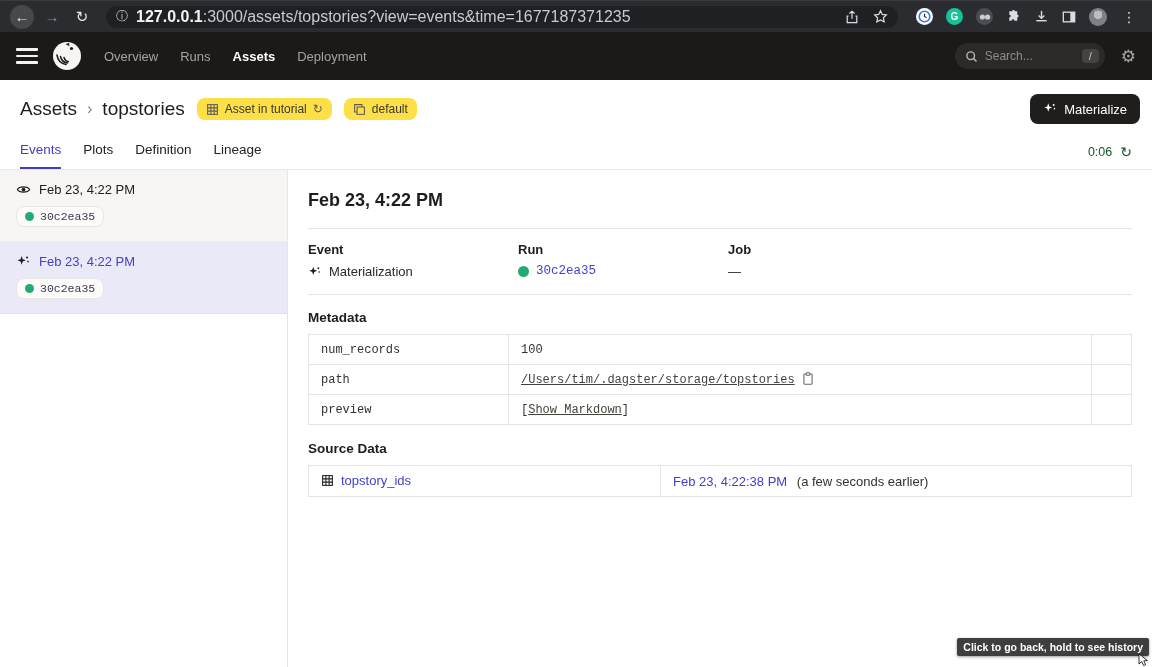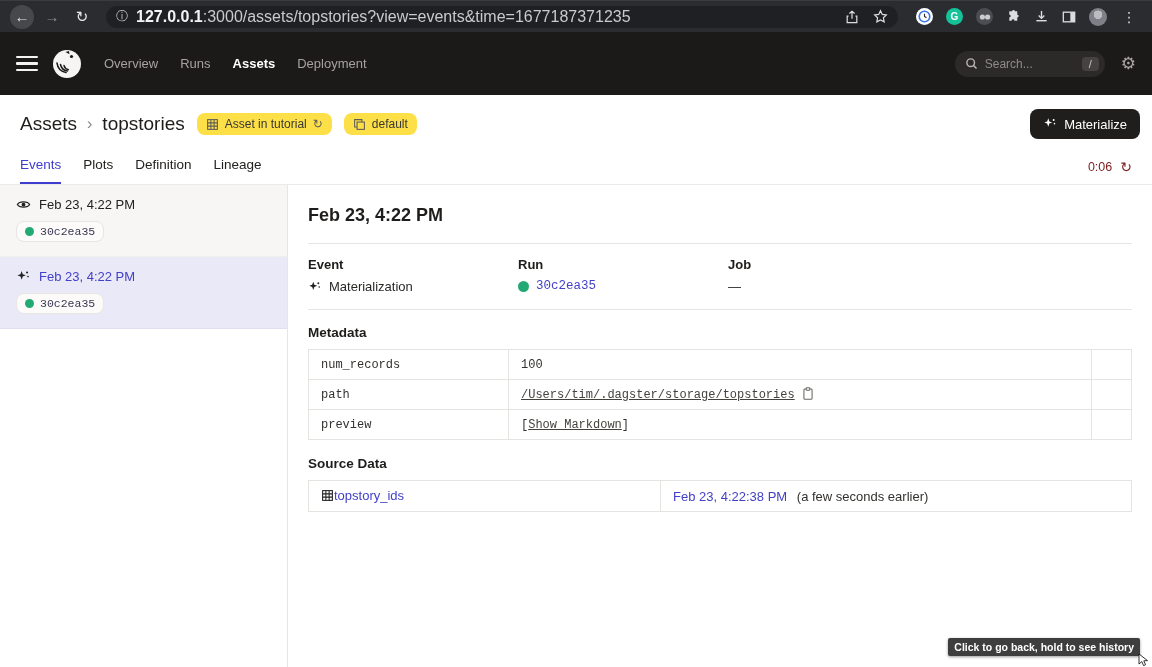--- a/index.html
+++ b/index.html
@@ -29,21 +29,21 @@
   .omni-actions { display:flex; align-items:center; gap:14px; color:#D3D6DA; }
   .ext-icons { display:flex; align-items:center; gap:13px; padding:0 4px; }
   .ext-circle { width:17px; height:17px; border-radius:50%; display:flex; align-items:center; justify-content:center;
     font-size:10px; font-weight:bold; color:#fff; }
   .browser-icon { color:#DADDE1; display:flex; align-items:center; }
   .avatar { width:18px; height:18px; border-radius:50%;
     background:radial-gradient(circle at 50% 38%, #b9bdc2 0 30%, #7d8187 31% 100%); }
   .kebab { color:#DADDE1; font-size:14px; letter-spacing:0; padding:0 2px; }
   
   .topnav {
-    height:63px; background:#1C1A18; display:flex; align-items:center; padding:0 16px; gap:14px; flex:0 0 auto;
+    height:48px; background:#1C1A18; display:flex; align-items:center; padding:0 16px; gap:14px; flex:0 0 auto;
   }
   .hamburger { width:22px; display:flex; flex-direction:column; gap:4px; cursor:pointer; }
   .hamburger span { height:2.5px; background:#F4F3F2; border-radius:1px; }
   .logo-wrap { width:30px; height:30px; margin-right:8px; }
   .nav-links { display:flex; align-items:center; gap:22px; }
   .nav-link { font-size:13px; color:#A5A29F; cursor:pointer; }
   .nav-link.active { color:#FFFFFF; font-weight:bold; }
   .topnav-right { margin-left:auto; display:flex; align-items:center; gap:16px; }
   .search-pill {
     width:150px; height:26px; background:#2C2A28; border-radius:13px;
@@ -78,21 +78,21 @@
     cursor:pointer; font-family:"Liberation Sans", sans-serif;
   }
   
   .tabs-row {
     display:flex; align-items:flex-end; padding:0 20px; gap:22px; height:34px;
     border-bottom:1px solid #ECEAE7; flex:0 0 auto; background:#fff;
   }
   .tab { font-size:13.5px; color:#24221F; padding-bottom:10px; cursor:pointer; border-bottom:2px solid transparent;margin-top:42px; }
   .tab.active { color:#3E3DCE; border-bottom-color:#3E3DCE; }
   .tabs-spacer { flex:1; }
-  .poll-timer { display:flex; align-items:center; gap:8px; color:#7f1d1d; font-size:12.5px; padding-bottom:9px; }
+  .poll-timer { display:flex; align-items:center; gap:8px; color:#14532d; font-size:12.5px; padding-bottom:9px; }
   .poll-timer .refresh { font-size:14px; cursor:pointer; }
   
   .content { flex:1; display:flex; min-height:0; }
   .sidebar { width:288px; flex:0 0 auto; border-right:1px solid #E8E6E3; background:#fff; }
   .event-item { padding:12px 16px 14px; border-bottom:1px solid #F0EEEB; cursor:pointer; }
   .event-item.observation { background:#F7F6F4; }
   .event-item.selected { background:#EAE9F7; border-bottom-color:#E2E0F0; }
   .event-time { display:flex; align-items:center; gap:8px; font-size:13px; color:#232120; }
   .event-item.selected .event-time { color:#4341C8; }
   .event-time .e-icon { display:flex; color:#232120; }
@@ -115,27 +115,27 @@
   table.meta { border-collapse:collapse; width:100%; table-layout:fixed; }
   table.meta td { border:1px solid #E6E4E1; height:30px; padding:0 12px; vertical-align:middle;
     font-family:"Liberation Mono", monospace; font-size:12px; color:#33312E; }
   td.meta-key { width:200px; color:#55524E; }
   td.meta-extra { width:40px; }
   .meta-link { color:#45423E; text-decoration:underline; cursor:pointer; }
   .copy-icon { color:#6B6864; margin-left:7px; cursor:pointer; vertical-align:-2px; display:inline-flex; }
   table.source { border-collapse:collapse; width:100%; table-layout:fixed; }
   table.source td { border:1px solid #E6E4E1; height:31px; padding:0 12px; vertical-align:middle; font-size:13px; }
   td.src-asset { width:352px; }
-  .asset-link { color:#4341C8; cursor:pointer; display:inline-flex; align-items:center; }
+  .asset-link { color:#4341C8; cursor:pointer; display:inline-flex; align-items:center; gap:7px; }
   .asset-link .a-icon { color:#232120; display:flex; }
   .time-link { color:#4341C8; cursor:pointer; }
   .time-note { color:#33312E; margin-left:6px; }
   
   .back-tooltip {
-    position:absolute; right:12px; bottom:11px; background:#3E3E3E; color:#FFFFFF;
+    position:absolute; right:3px; bottom:11px; background:#3E3E3E; color:#FFFFFF;
     font-size:10.5px; font-weight:bold; padding:3px 6px; border-radius:2px;
     box-shadow:0 1px 3px rgba(0,0,0,.4); white-space:nowrap;
   }
   .cursor-arrow { position:absolute; right:2px; bottom:0; }
 </style>
 </head>
 <body>
 
 <div id="app">
 

